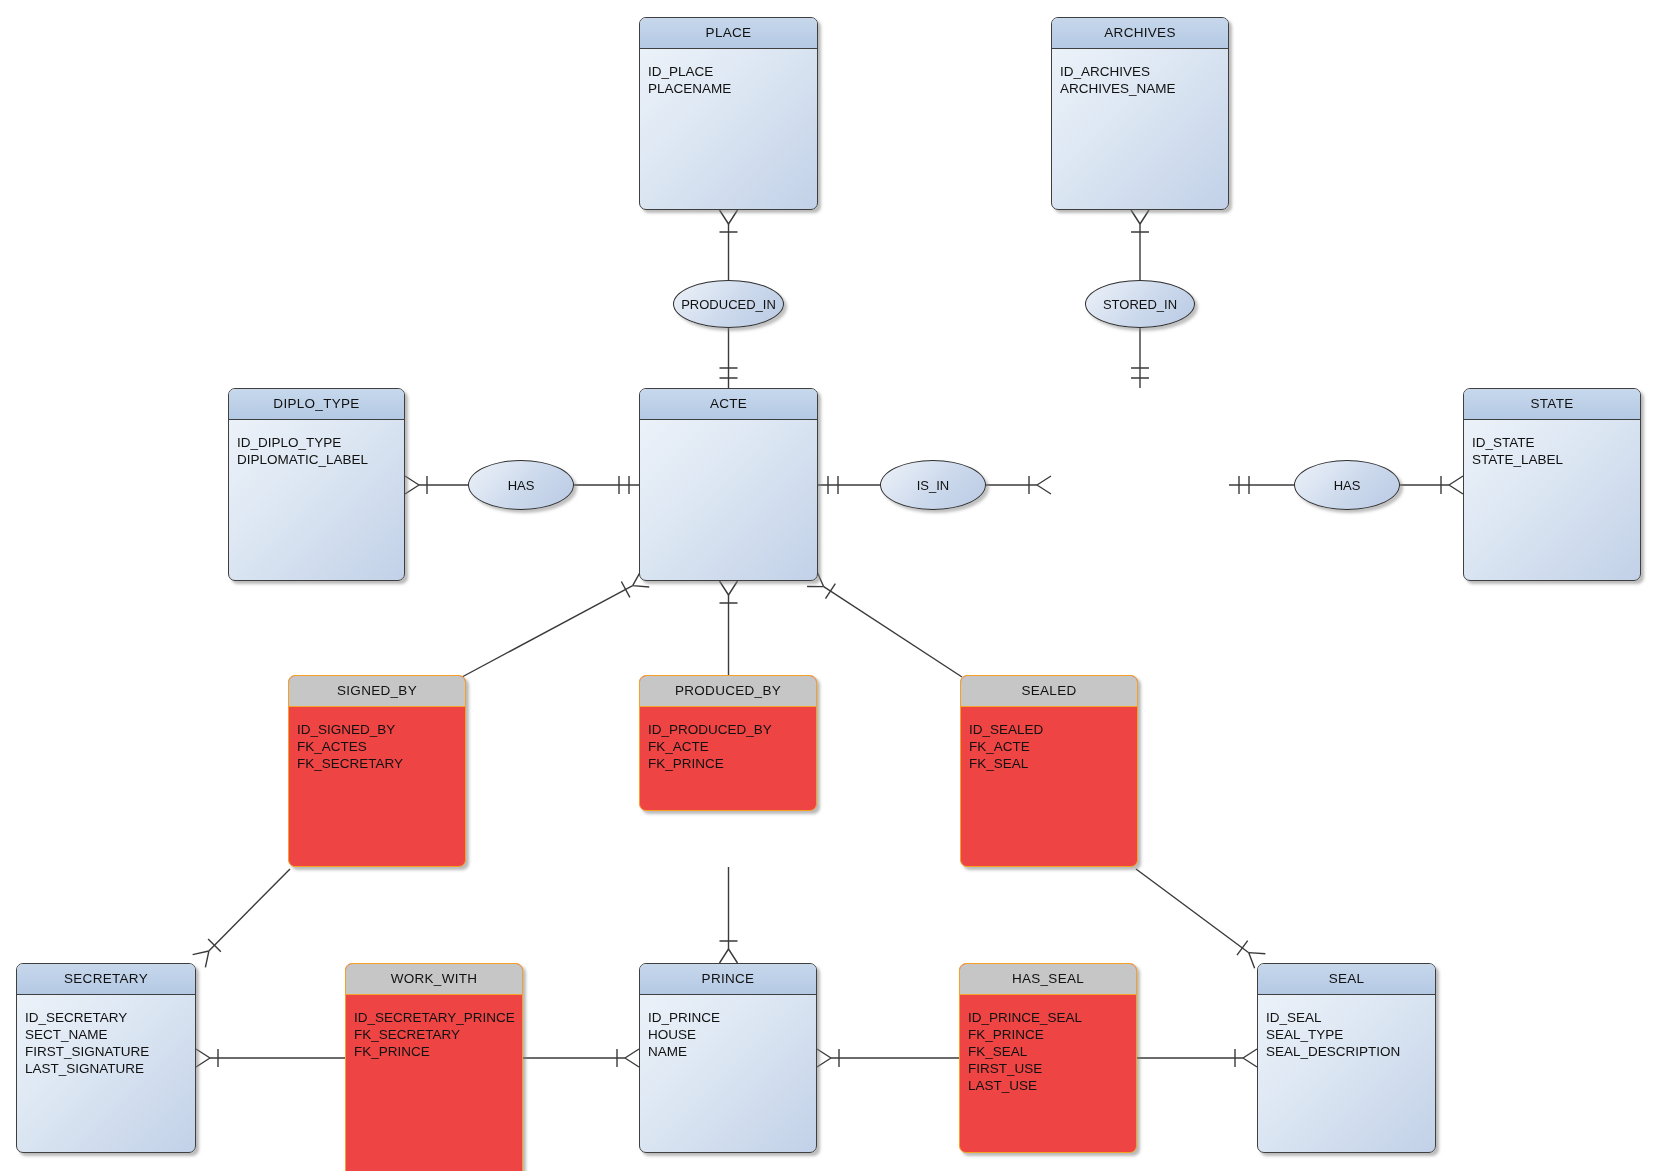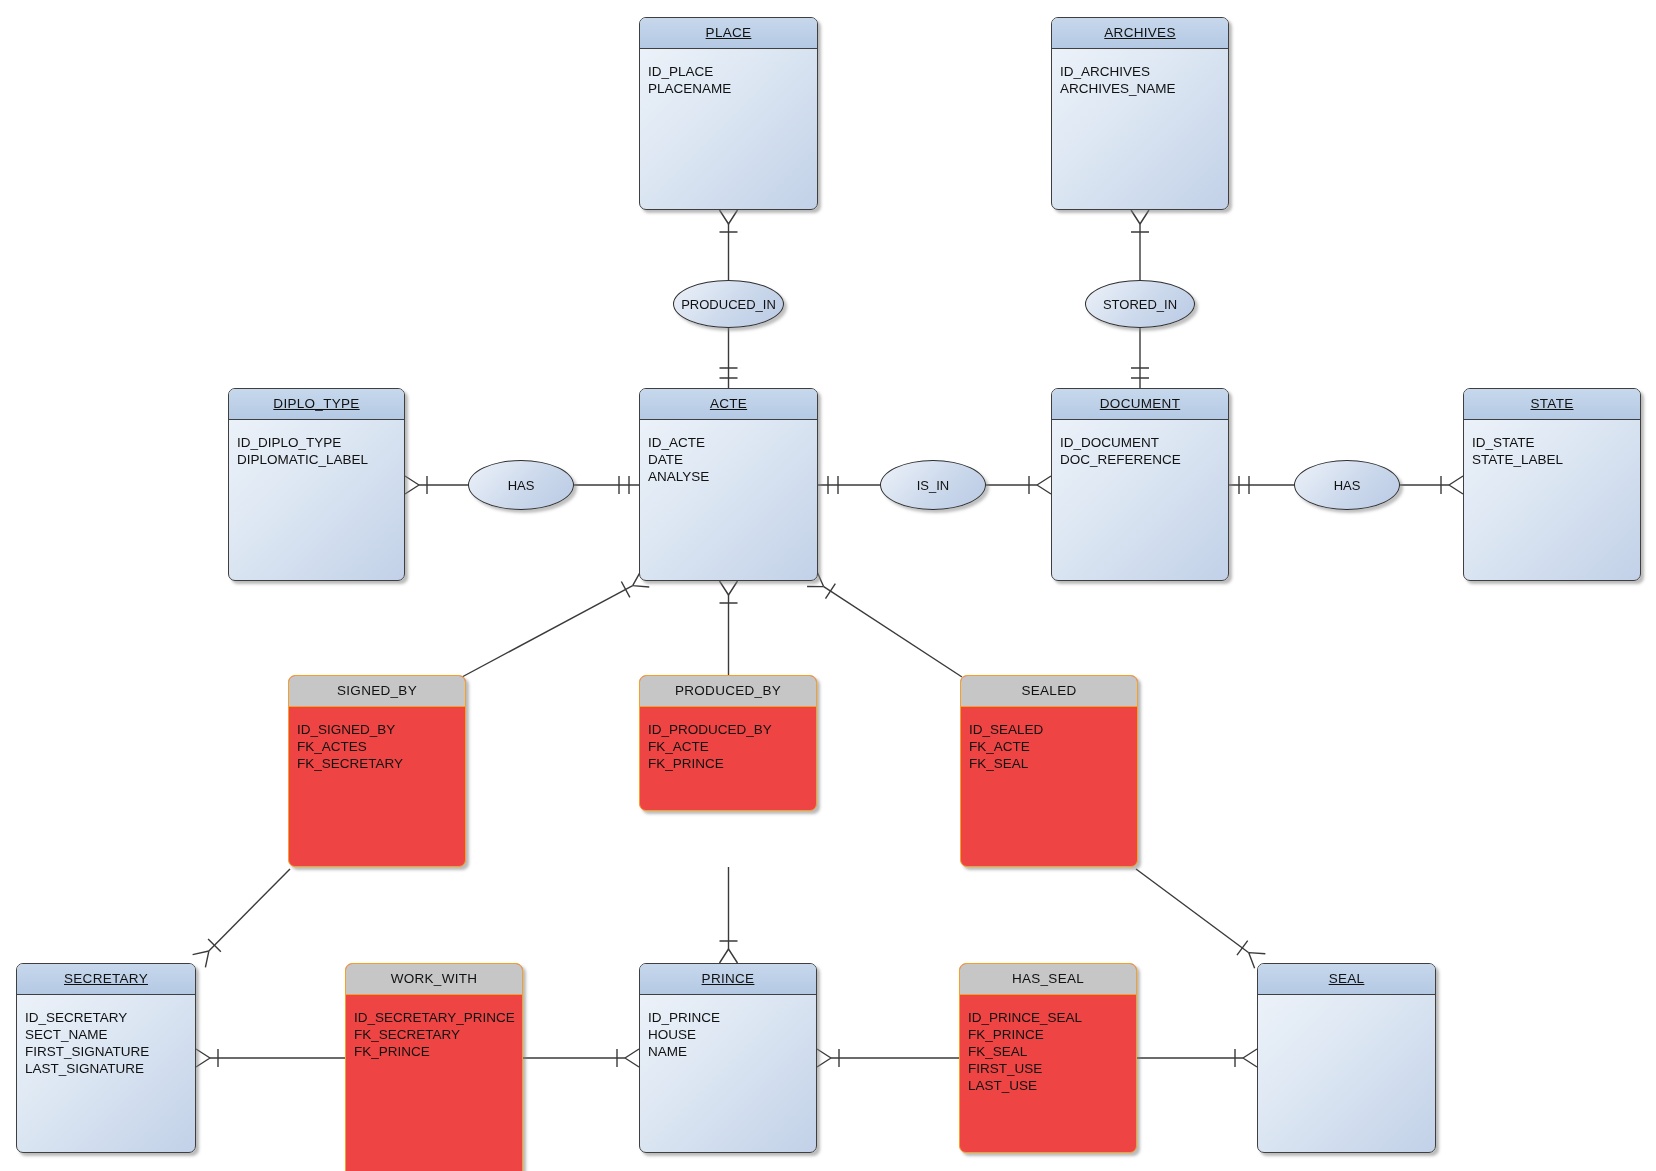--- a/index.html
+++ b/index.html
@@ -17,21 +17,21 @@
     overflow:hidden; color:#111;
   }
   .node .title {
     height:30px; line-height:30px; text-align:center;
     font-size:13.5px; letter-spacing:0.3px;
     border-bottom:1.5px solid #3f3f3f;
   }
   .node .attrs { padding:14px 8px; font-size:13.5px; line-height:17px; }
 
   .entity { background:linear-gradient(135deg,#eff4fa 0%,#dde7f3 45%,#c2d1e8 100%); }
-  .entity .title { background:linear-gradient(180deg,#c7d8ec 0%,#b4c9e4 100%);text-decoration:underline; }
+  .entity .title { background:linear-gradient(180deg,#c7d8ec 0%,#b4c9e4 100%); }
 
   .assoc { background:#ef4444; border-color:#f5a127; }
   .assoc .title { background:#c6c6c6; border-bottom-color:#f5a127; }
 
   .oval {
     position:absolute; box-sizing:border-box;
     border:1.5px solid #2f2f2f; border-radius:50%;
     background:linear-gradient(135deg,#edf2f9 0%,#ccd9ec 55%,#b9cae4 100%);
     box-shadow:3px 3px 3px rgba(130,130,130,0.5);
     display:flex; align-items:center; justify-content:center;
@@ -205,34 +205,22 @@
   <div class="node entity" style="left:228px;top:388px;width:177px;height:193px">
     <div class="title">DIPLO_TYPE</div>
     <div class="attrs">
       <div>ID_DIPLO_TYPE</div>
       <div>DIPLOMATIC_LABEL</div>
     </div>
   </div>
 
   <div class="node entity" style="left:639px;top:388px;width:179px;height:193px">
     <div class="title">ACTE</div>
-    <div class="attrs">
-      <div>ID_ACTE</div>
-      <div>DATE</div>
-      <div>ANALYSE</div>
-    </div>
-  </div>
-
-  <div class="node entity" style="left:1051px;top:388px;width:178px;height:193px">
-    <div class="title">DOCUMENT</div>
-    <div class="attrs">
-      <div>ID_DOCUMENT</div>
-      <div>DOC_REFERENCE</div>
-    </div>
-  </div>
+  </div>
+
 
   <div class="node entity" style="left:1463px;top:388px;width:178px;height:193px">
     <div class="title">STATE</div>
     <div class="attrs">
       <div>ID_STATE</div>
       <div>STATE_LABEL</div>
     </div>
   </div>
 
   <div class="node assoc" style="left:288px;top:675px;width:178px;height:192px">
@@ -296,20 +284,25 @@
       <div>ID_PRINCE_SEAL</div>
       <div>FK_PRINCE</div>
       <div>FK_SEAL</div>
       <div>FIRST_USE</div>
       <div>LAST_USE</div>
     </div>
   </div>
 
   <div class="node entity" style="left:1257px;top:963px;width:179px;height:190px">
     <div class="title">SEAL</div>
+    <div class="attrs">
+      <div>ID_SEAL</div>
+      <div>SEAL_TYPE</div>
+      <div>SEAL_DESCRIPTION</div>
+    </div>
   </div>
 
   <div class="oval" style="left:673px;top:280px;width:111px;height:48px">
     <span>PRODUCED_IN</span>
   </div>
 
   <div class="oval" style="left:1085px;top:280px;width:110px;height:48px">
     <span>STORED_IN</span>
   </div>
 

